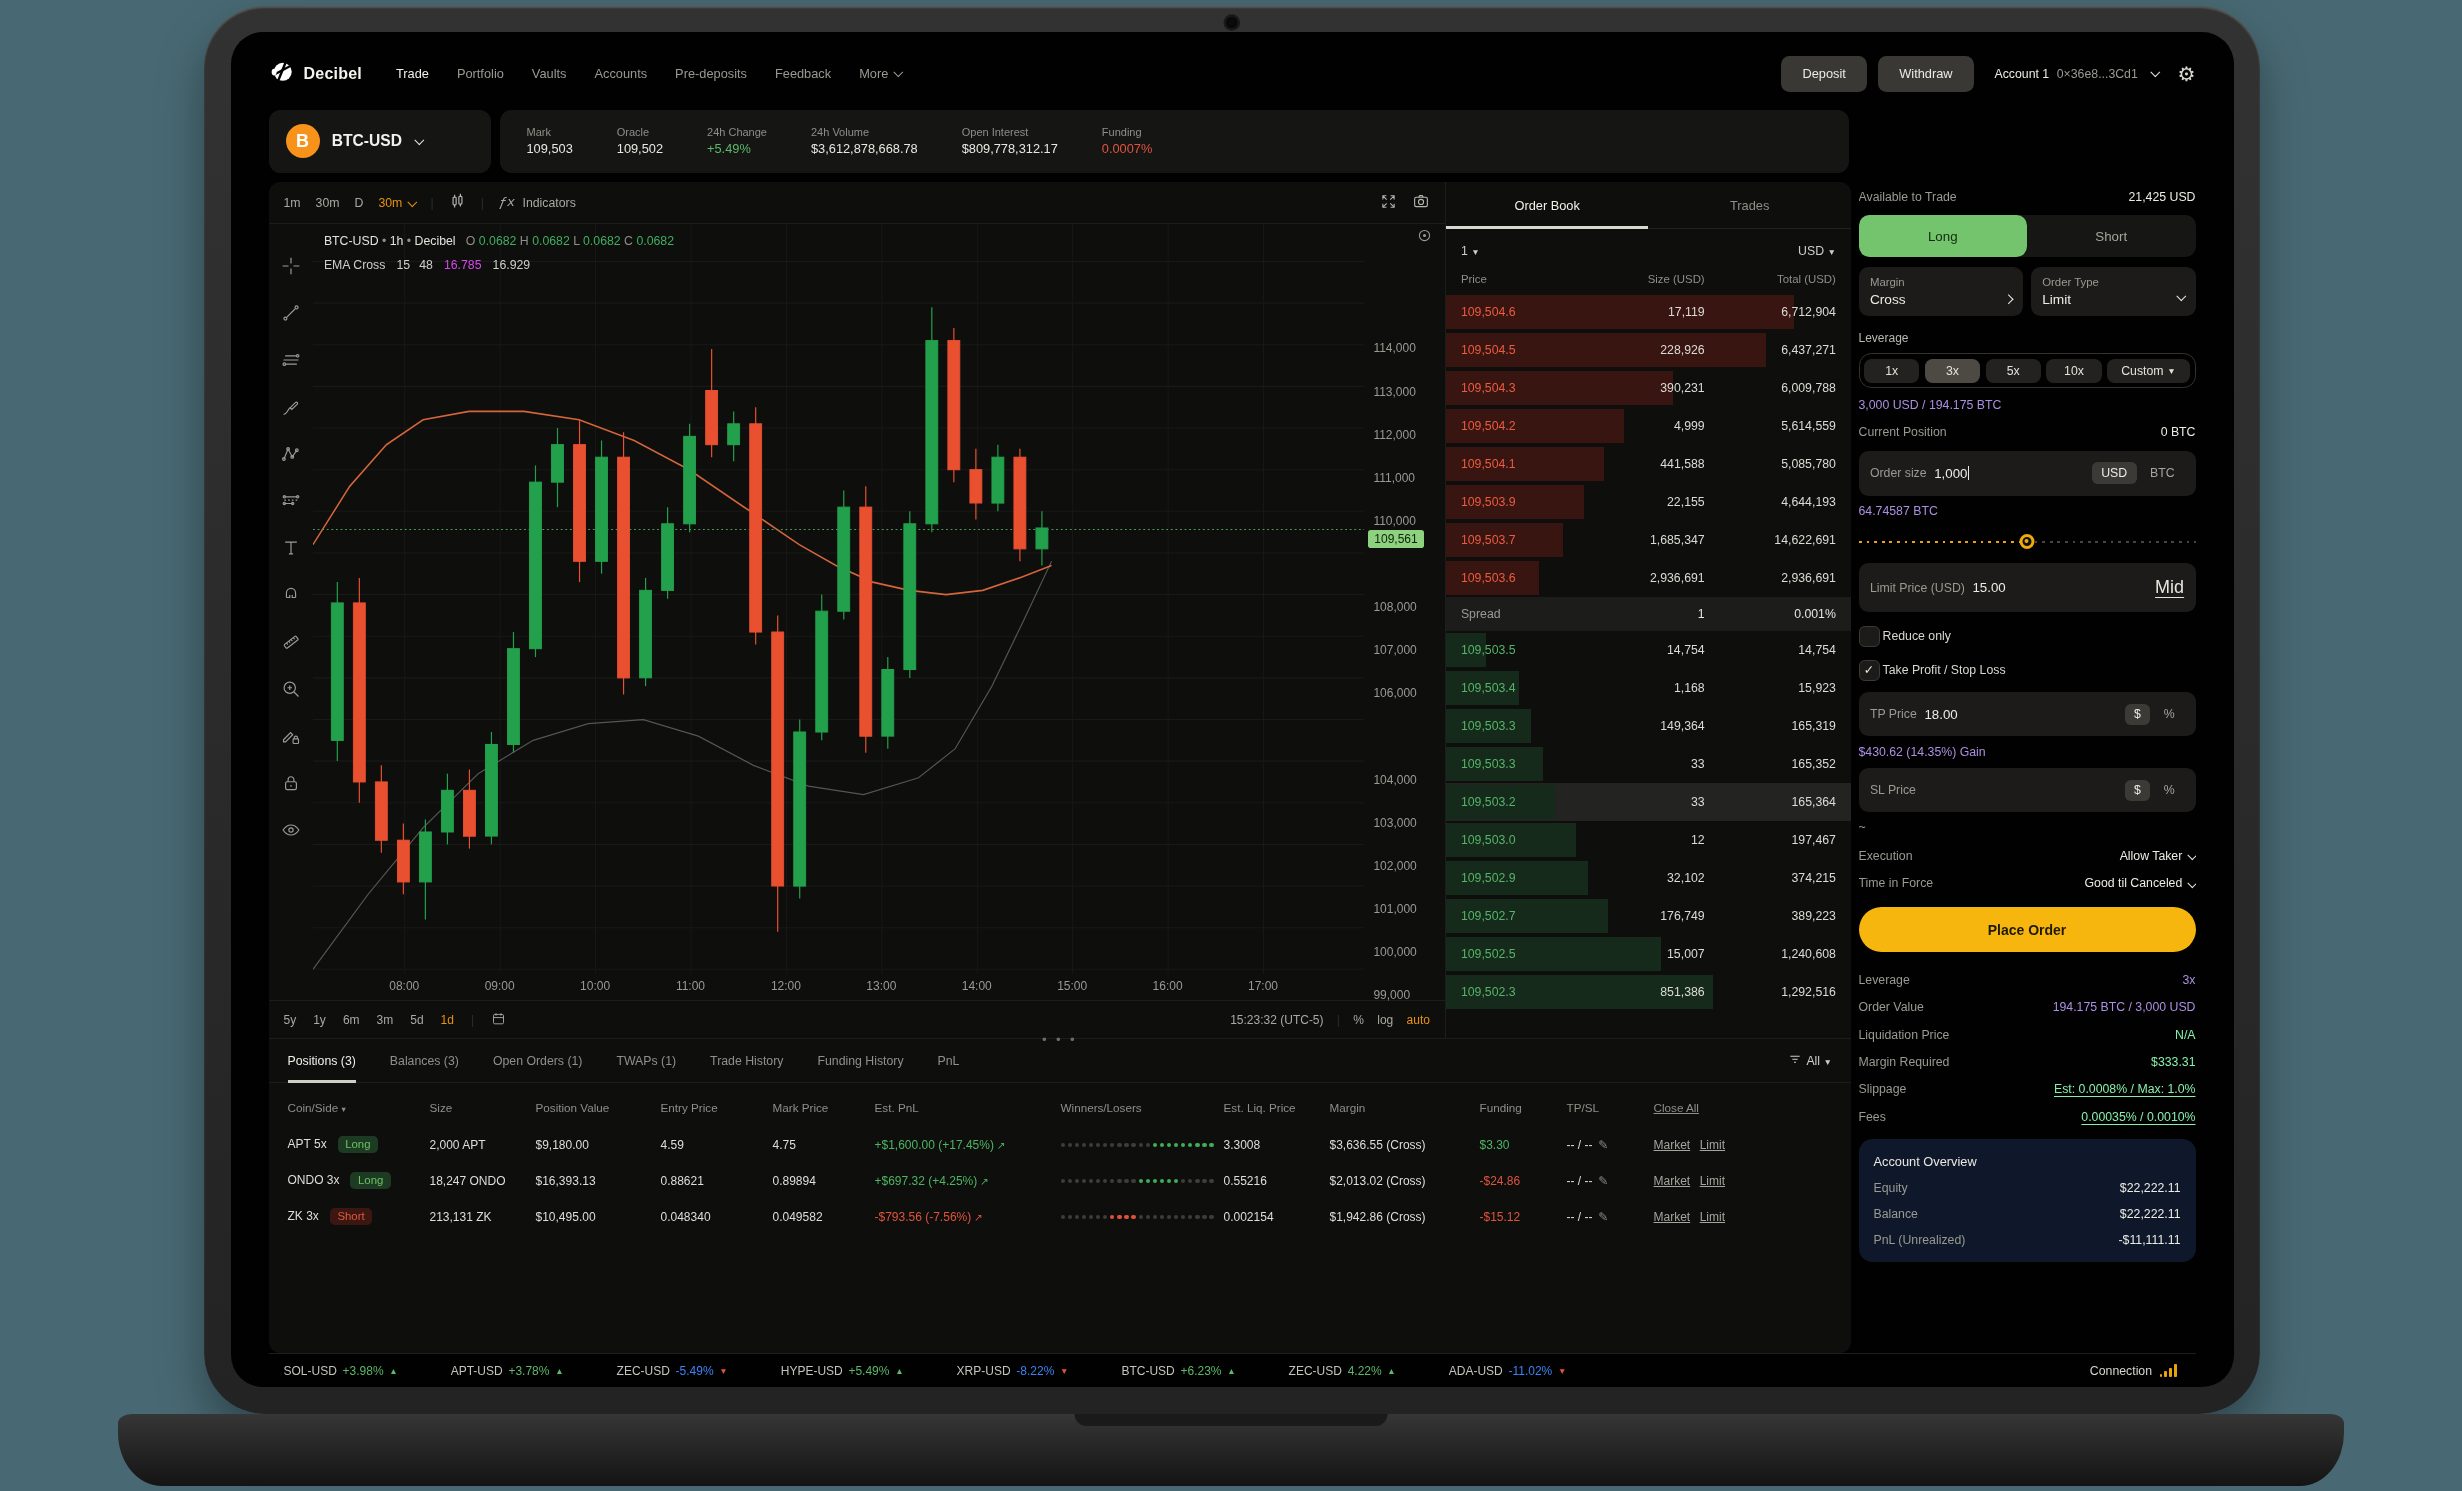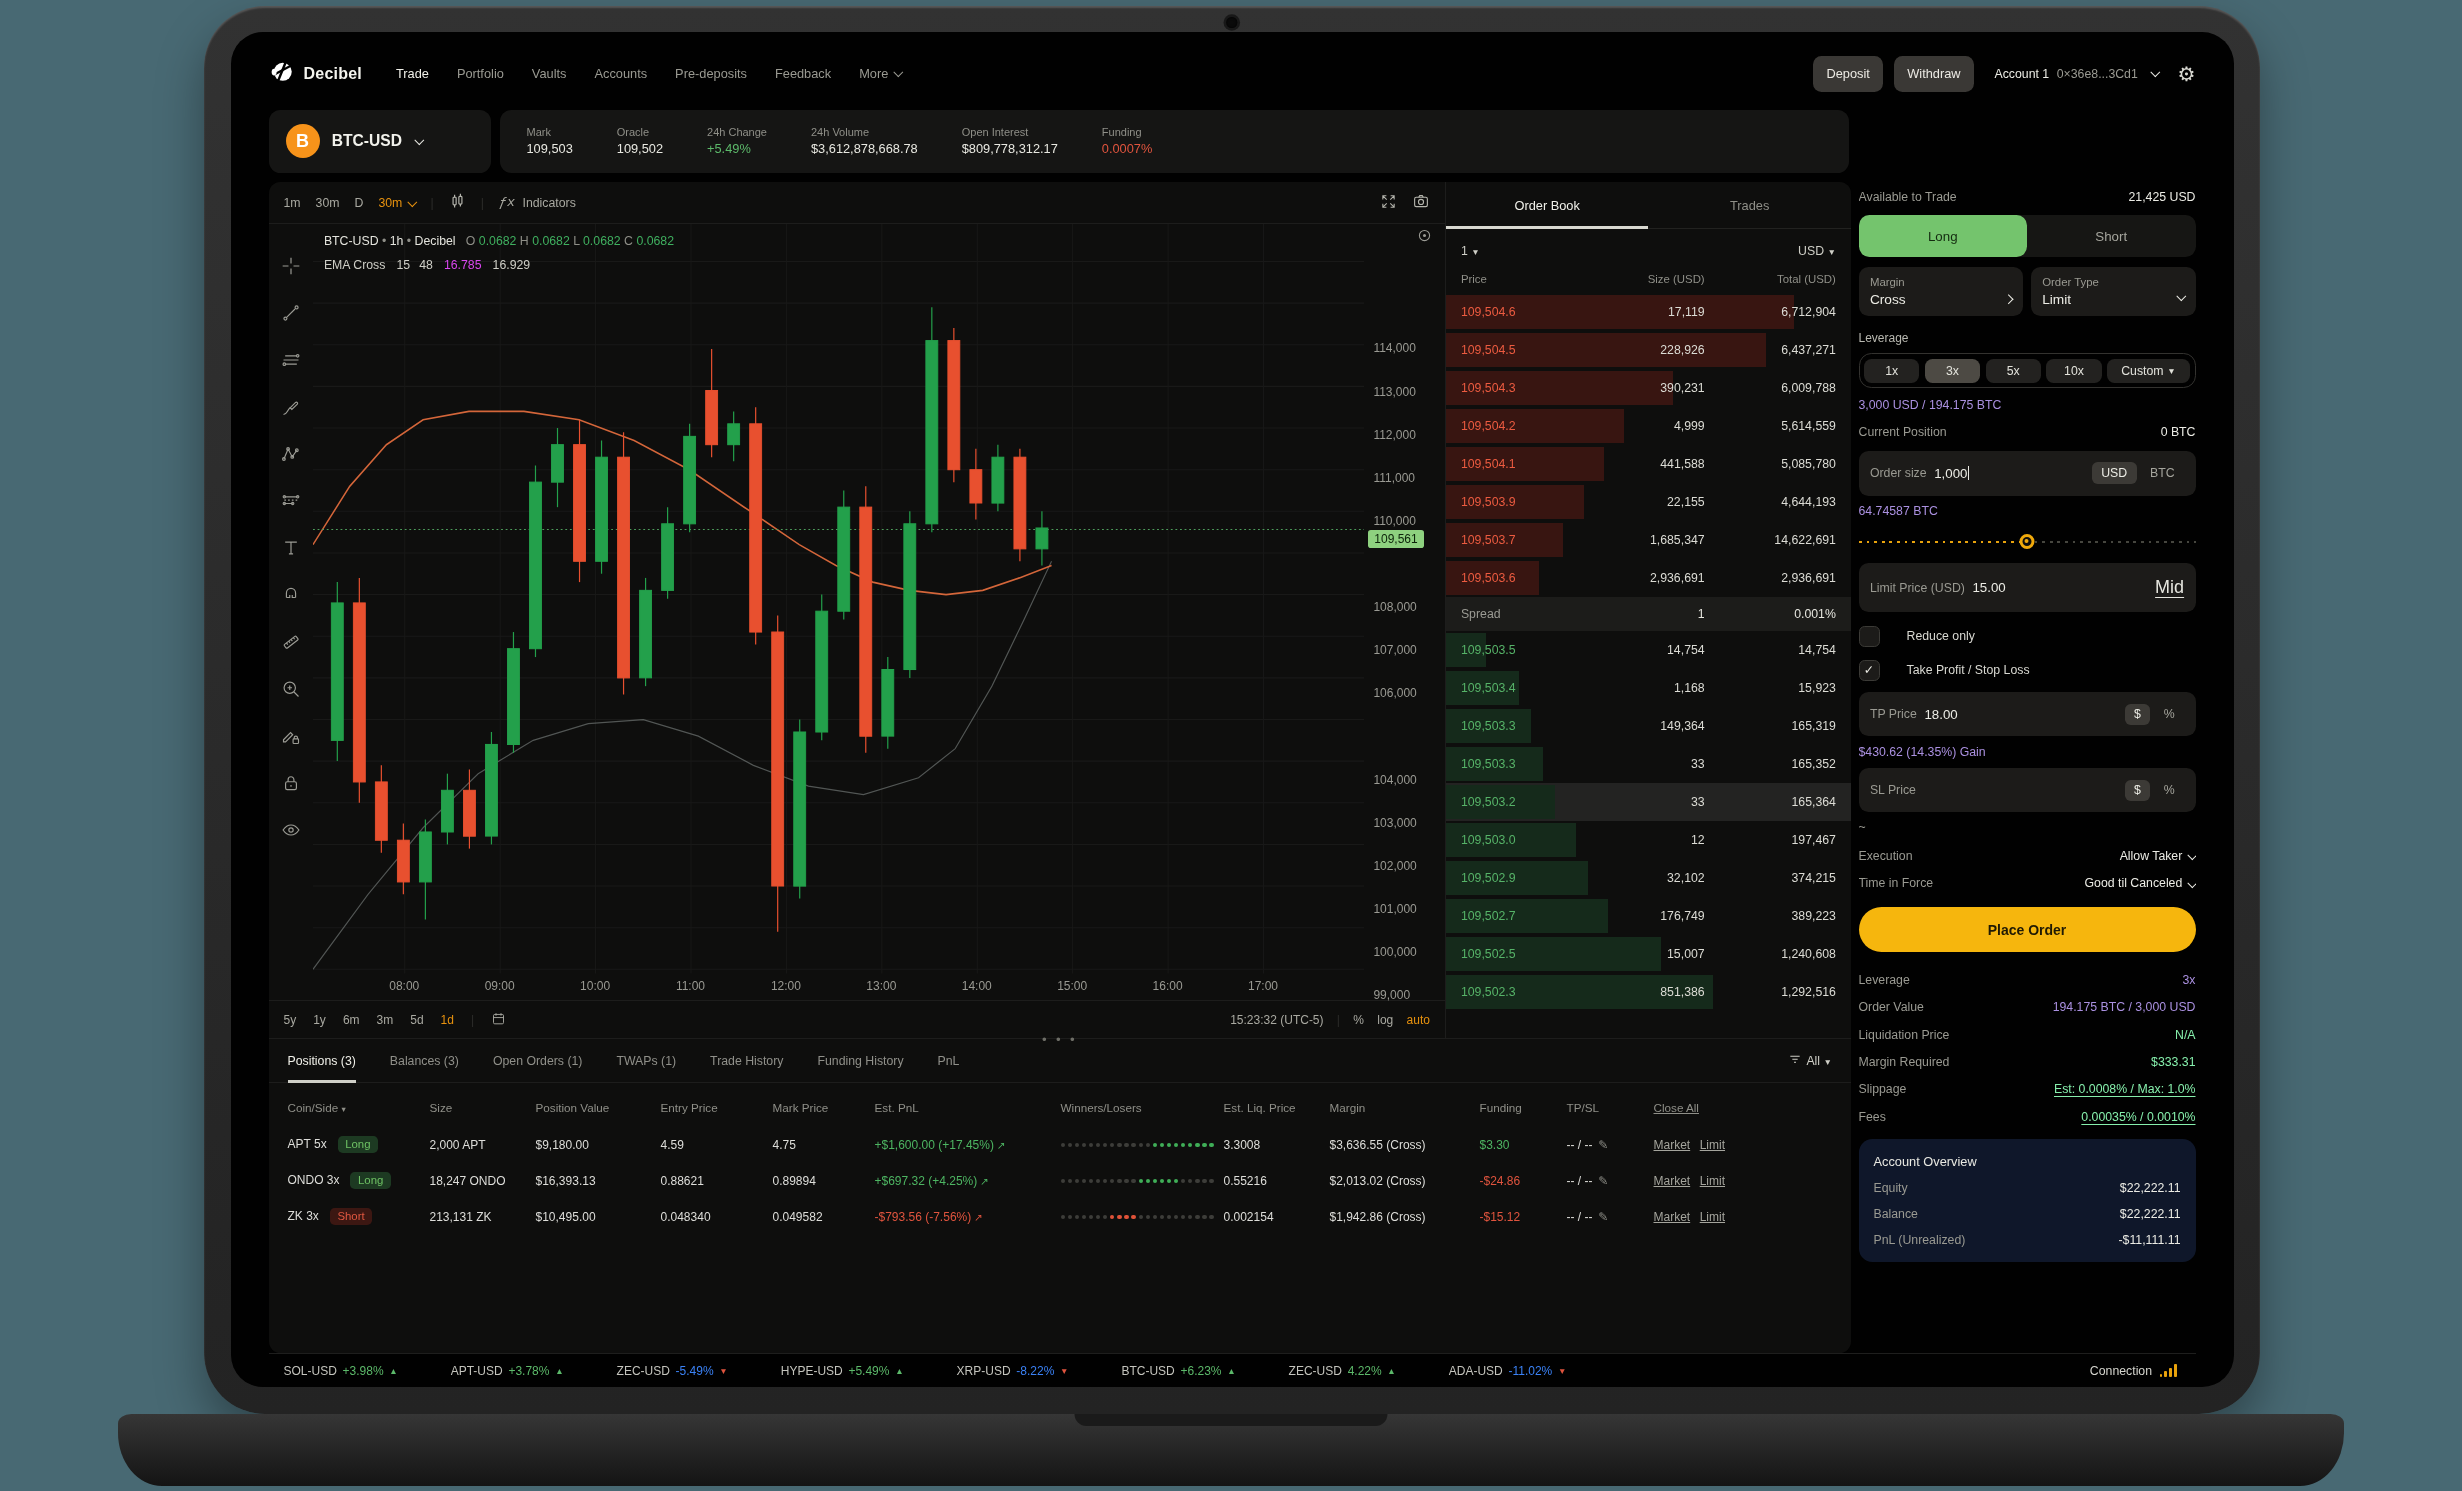--- a/index.html
+++ b/index.html
@@ -22,21 +22,21 @@
     color:#e9e9e3; font-size:12.3px; }
 
   
   .navbar { display:flex; align-items:center; height:49px; flex:0 0 auto; }
   .brand { display:flex; align-items:center; gap:9.5px; }
   .brand-name { font-size:16px; font-weight:700; letter-spacing:0.2px; color:#f4f4ee; }
   .nav-links { display:flex; gap:28px; margin-left:34px; align-items:center; }
   .nav-link { color:#9a9a92; cursor:pointer; font-size:12.8px; display:flex; align-items:center; }
   .nav-link.active { color:#f1f1ea; }
   .nav-right { margin-left:auto; display:flex; align-items:center; gap:11.4px; }
-  .nav-btn { height:36px; padding:0 13px; background:#3a3835; border-radius:8.5px; display:flex;
+  .nav-btn { height:36px; padding:0 21px; background:#3a3835; border-radius:8.5px; display:flex;
     align-items:center; color:#eceae4; font-size:12.8px; cursor:pointer; }
   .account { display:flex; align-items:center; gap:7.6px; margin-left:9.5px; cursor:pointer; }
   .account-addr { color:#9a9a92; }
   .gear { font-size:20px; color:#d9d9d2; margin-left:7.6px; cursor:pointer; }
 
   .chev { width:6.6px; height:6.6px; border-right:1.5px solid currentColor; border-bottom:1.5px solid currentColor;
     display:inline-block; transform:rotate(45deg) translate(-0.9px,-0.9px); margin-left:6.6px; }
   .chev.r { transform:rotate(-45deg); margin-left:3.8px; }
 
   
@@ -178,21 +178,21 @@
   .slider { margin-top:15px; position:relative; height:17px; }
   .sl-left { position:absolute; top:7.6px; left:0; width:50%; height:2.8px;
     background:repeating-linear-gradient(90deg,#e8a20c 0 2.8px,transparent 2.8px 7.6px); }
   .sl-right { position:absolute; top:7.6px; right:0; width:50%; height:2.8px;
     background:repeating-linear-gradient(90deg,#46463f 0 2.8px,transparent 2.8px 7.6px); }
   .sl-knob { position:absolute; left:50%; top:0.9px; transform:translateX(-50%); width:15px; height:15px;
     border-radius:50%; background:#0e0e0d; border:3.3px solid #f0a90b; cursor:grab; }
   .sl-knob:after { content:""; position:absolute; left:2.4px; top:2.4px; width:3.8px; height:3.8px;
     border-radius:50%; background:#f0a90b; }
   .mid { font-size:18px; color:#e6e6df; text-decoration:underline; text-underline-offset:3.8px; cursor:pointer; }
-  .cb-row { display:flex; align-items:center; gap:27px; margin-top:13.3px; cursor:pointer; }
+  .cb-row { display:flex; align-items:center; gap:3px; margin-top:13.3px; cursor:pointer; }
   .cb { width:21px; height:21px; border-radius:5.7px; background:#1c1b19; border:0.9px solid #3b3a36;
     display:flex; align-items:center; justify-content:center; color:#ecece5; font-size:12.3px; }
   .place { margin-top:17px; height:45px; border-radius:25px; background:#f6b60d; color:#201a04;
     font-size:14px; font-weight:700; display:flex; align-items:center; justify-content:center;
     cursor:pointer; flex:0 0 auto; }
   .sumrow { display:flex; justify-content:space-between; margin-top:13.3px; font-size:12.3px; }
   .sumrow .sv { color:#86efac; } .sumrow .sv.purple { color:#aa90e0; }
   .sumrow .sv.und { text-decoration:underline; text-underline-offset:2.8px; }
   .acct-card { margin-top:15px; background:#0f172a; border-radius:13.3px; padding:15px; flex:0 0 auto; }
   .acct-title { color:#e9e9e2; font-size:12.8px; }

